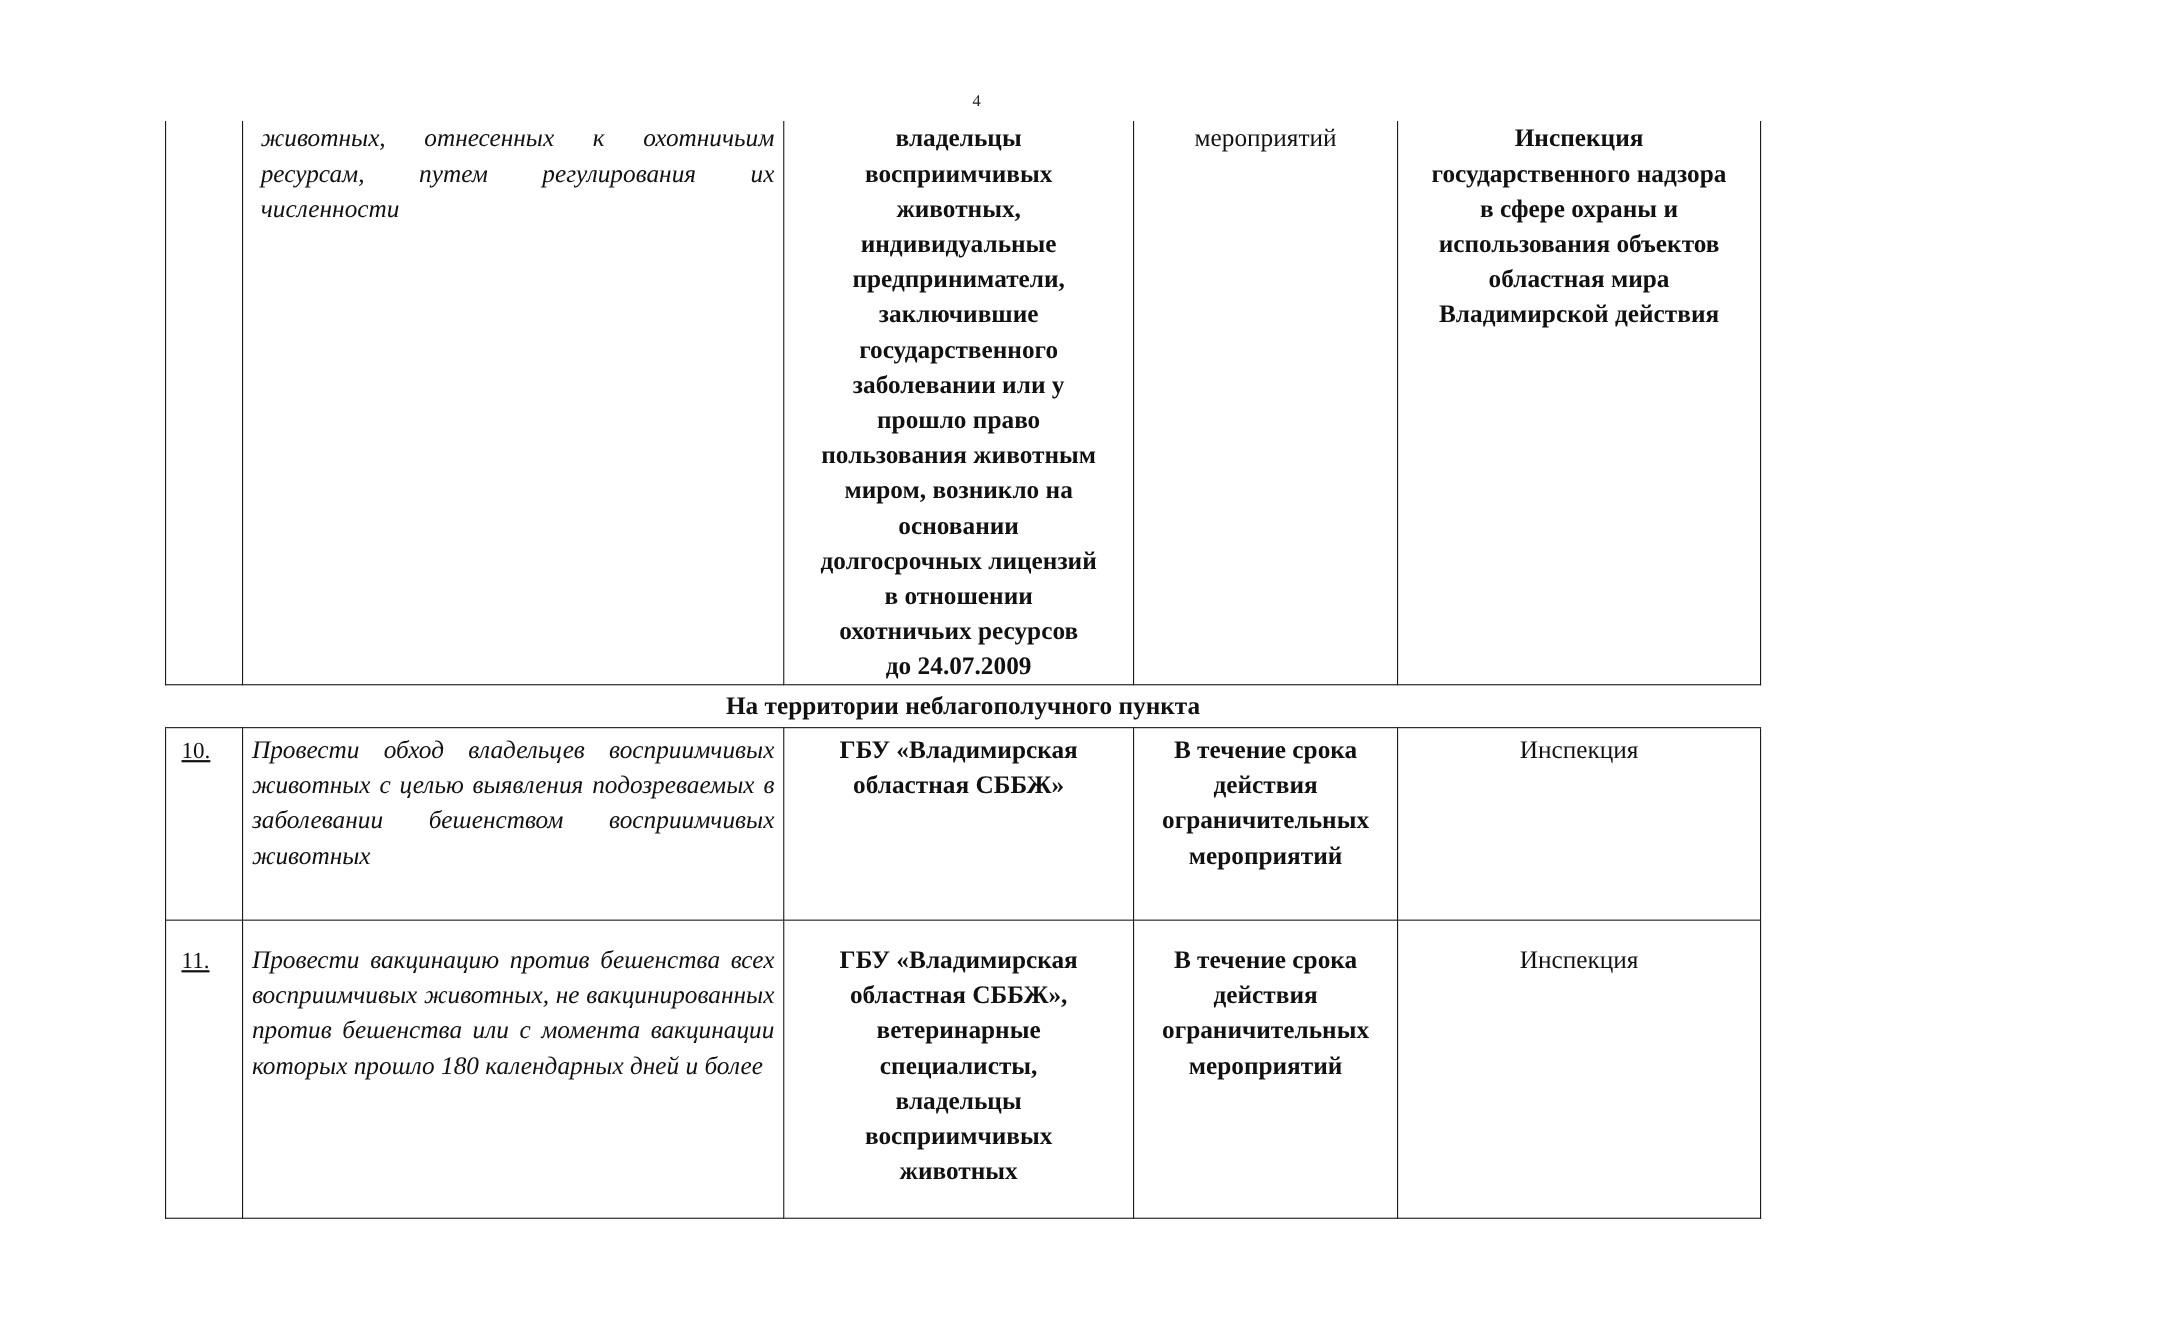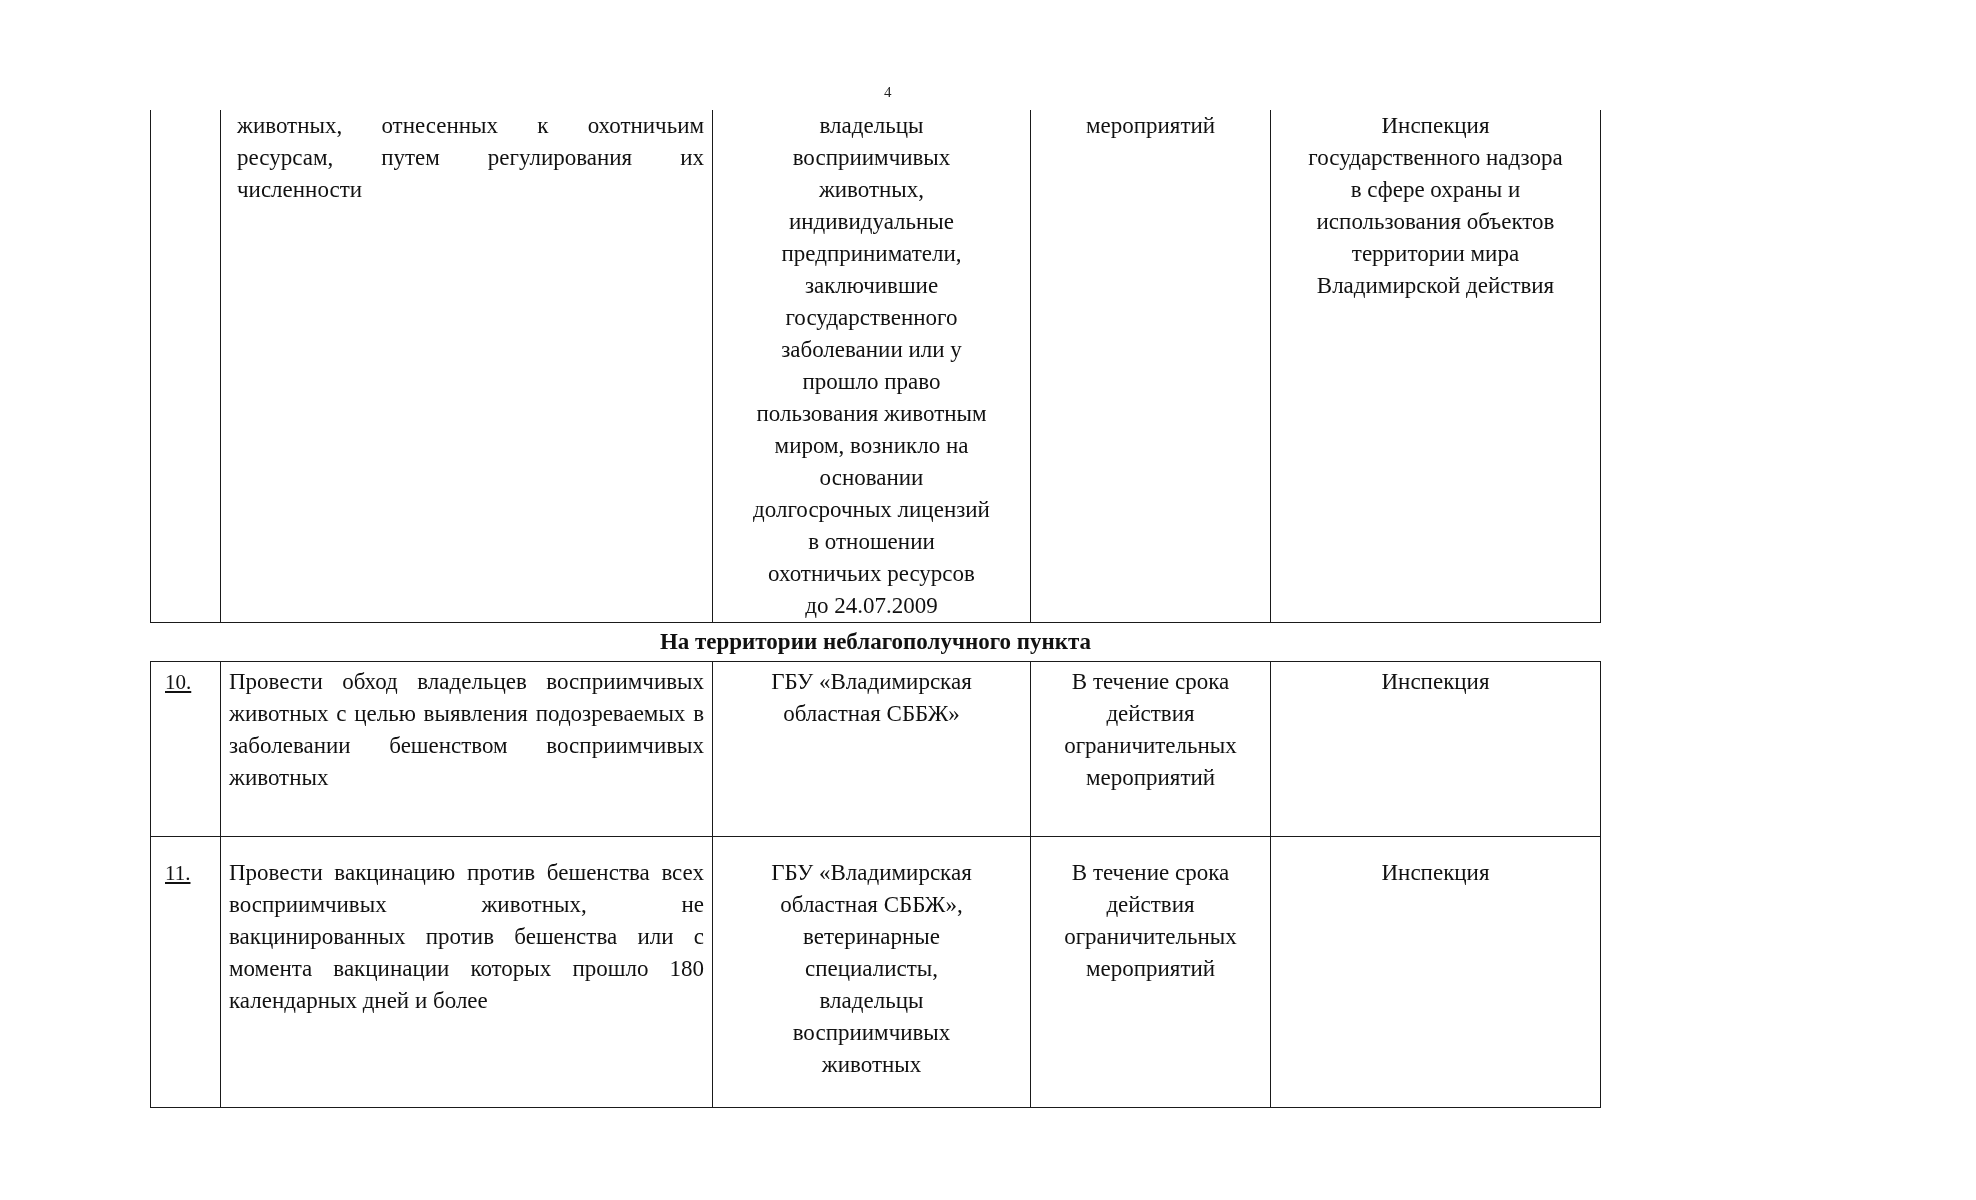--- a/index.html
+++ b/index.html
@@ -38,37 +38,37 @@
       border-left: 1.5px solid #1a1a1a;
       border-right: 1.5px solid #1a1a1a;
     }
     .doc-table col.c-num { width: 70px; }
     .doc-table col.c-action { width: 492px; }
     .doc-table col.c-resp { width: 318px; }
     .doc-table col.c-term { width: 240px; }
     .doc-table col.c-ctrl { width: 330px; }
 
     .cell-num { text-align: left; padding-left: 14px !important; font-size: 21px !important; text-decoration: underline; }
-    .cell-action { text-align: justify; text-align-last: left; }
+    .cell-action { text-align: justify; text-align-last: left; font-style: italic; }
     .cell-center { text-align: center; }
     .row-top td { height: 512px; border-bottom: 1.5px solid #1a1a1a; padding-top: 0; }
     .row-top .cell-action { padding-left: 16px; }
     .row-heading td {
       height: 38px;
       text-align: center;
       font-weight: bold;
       font-size: 23px;
       line-height: 38px;
       border-bottom: 1.5px solid #1a1a1a;
       border-left: none;
       border-right: none;
     }
     .row-10 td { height: 170px; border-bottom: 1.5px solid #1a1a1a; padding-top: 4px; }
     .row-11 td { height: 250px; border-bottom: 1.5px solid #1a1a1a; padding-top: 20px; }
-    .line { display: block; }
+    .line { display: block; font-weight: bold; }
   </style>
 </head>
 <body>
 
 <div class="page-number">4</div>
 
 <table class="doc-table">
   <colgroup>
     <col class="c-num">
     <col class="c-action">
@@ -98,21 +98,21 @@
       <span class="line">в отношении</span>
       <span class="line">охотничьих ресурсов</span>
       <span class="line">до 24.07.2009</span>
     </td>
     <td class="cell-center">мероприятий</td>
     <td class="cell-center">
       <span class="line">Инспекция</span>
       <span class="line">государственного надзора</span>
       <span class="line">в сфере охраны и</span>
       <span class="line">использования объектов</span>
-      <span class="line">территории мира</span>
+      <span class="line">областная мира</span>
       <span class="line">Владимирской действия</span>
     </td>
   </tr>
 
   <tr class="row-heading">
     <td colspan="5">На территории неблагополучного пункта</td>
   </tr>
 
   <tr class="row-10">
     <td class="cell-num">10.</td>

